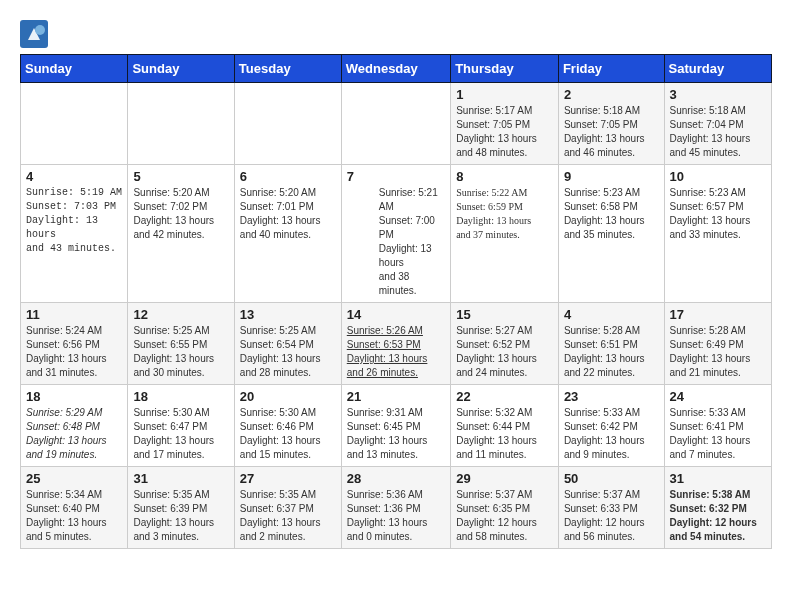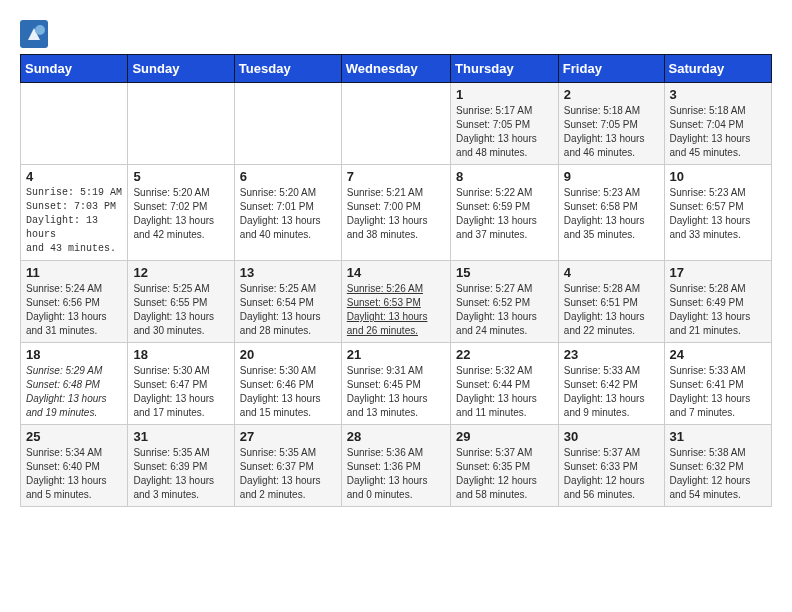--- a/index.html
+++ b/index.html
@@ -171,28 +171,28 @@
         </td>
         <td>
           <span class="day-number">6</span>
           <div class="day-info" style="white-space: pre-line;">Sunrise: 5:20 AM
 Sunset: 7:01 PM
 Daylight: 13 hours
 and 40 minutes.</div>
         </td>
         <td>
           <span class="day-number">7</span>
-          <div class="day-info" style="white-space: pre-line;">Sunrise: 5:21 AM
+          <div class="day-info" style="white-space: pre-line; margin-left: 32px;">Sunrise: 5:21 AM
 Sunset: 7:00 PM
 Daylight: 13 hours
 and 38 minutes.</div>
         </td>
         <td>
           <span class="day-number">8</span>
-          <div class="day-info" style="white-space: pre-line;">Sunrise: 5:22 AM
+          <div class="day-info" style="white-space: pre-line; font-family: Liberation Serif, serif;">Sunrise: 5:22 AM
 Sunset: 6:59 PM
 Daylight: 13 hours
 and 37 minutes.</div>
         </td>
         <td>
           <span class="day-number">9</span>
           <div class="day-info" style="white-space: pre-line;">Sunrise: 5:23 AM
 Sunset: 6:58 PM
 Daylight: 13 hours
 and 35 minutes.</div>
@@ -337,28 +337,28 @@
 and 0 minutes.</div>
         </td>
         <td>
           <span class="day-number">29</span>
           <div class="day-info" style="white-space: pre-line;">Sunrise: 5:37 AM
 Sunset: 6:35 PM
 Daylight: 12 hours
 and 58 minutes.</div>
         </td>
         <td>
-          <span class="day-number">30</span>
+          <span class="day-number">50</span>
           <div class="day-info" style="white-space: pre-line;">Sunrise: 5:37 AM
 Sunset: 6:33 PM
 Daylight: 12 hours
 and 56 minutes.</div>
         </td>
         <td>
           <span class="day-number">31</span>
-          <div class="day-info" style="white-space: pre-line;">Sunrise: 5:38 AM
+          <div class="day-info" style="white-space: pre-line; font-weight: bold;">Sunrise: 5:38 AM
 Sunset: 6:32 PM
 Daylight: 12 hours
 and 54 minutes.</div>
         </td>
       </tr>
     </tbody>
 </table>
 
 </body></html>

